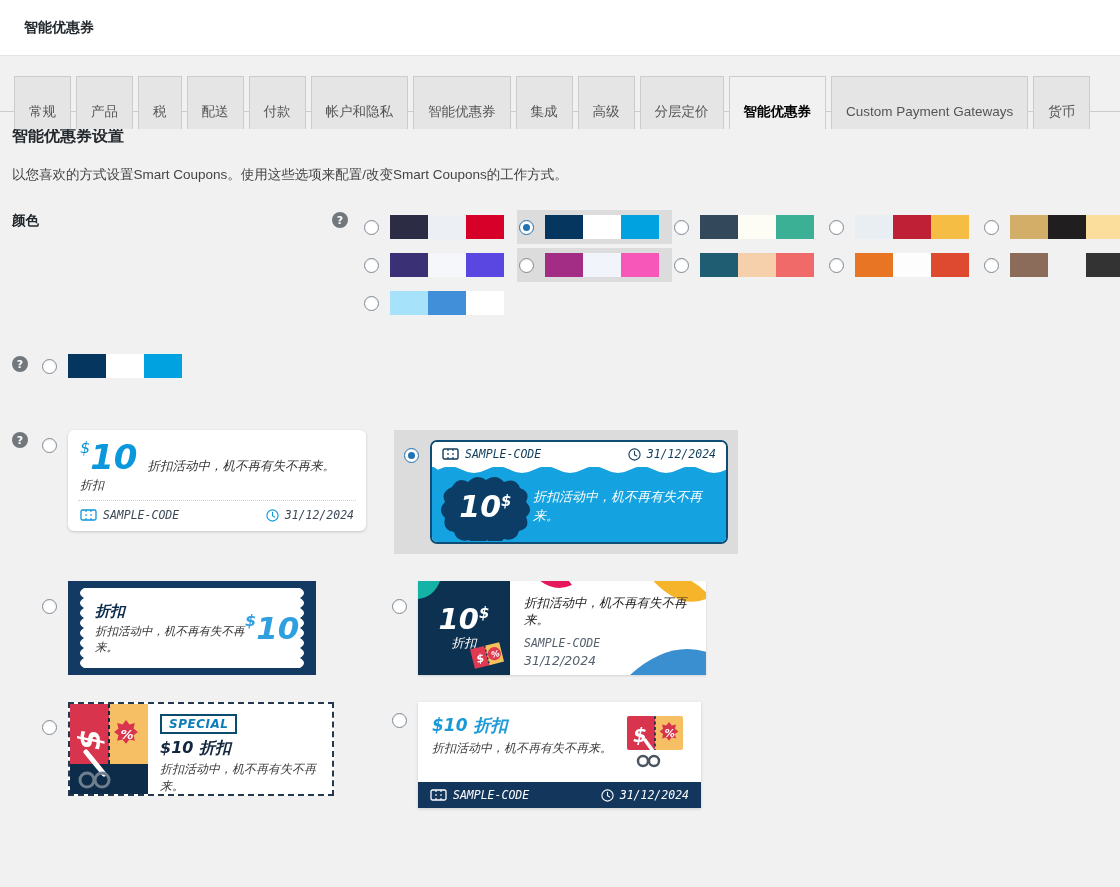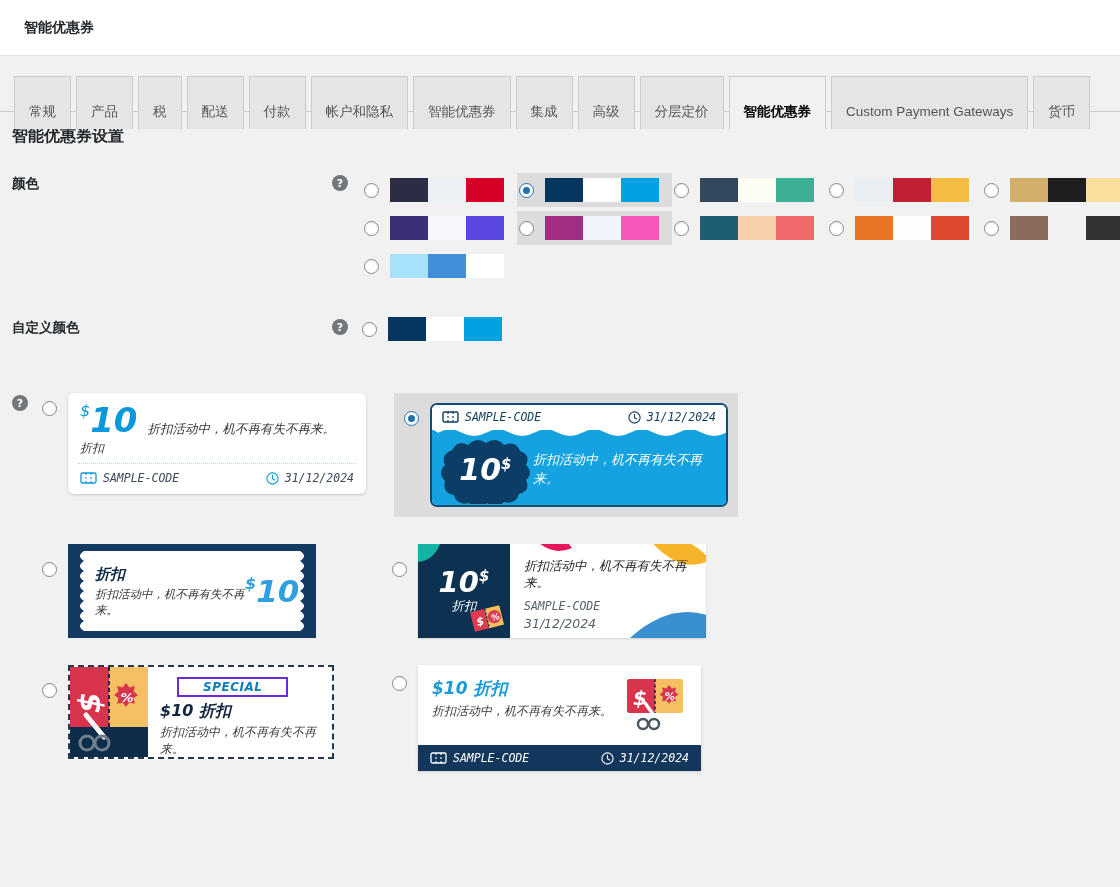--- a/index.html
+++ b/index.html
@@ -263,25 +263,24 @@
   
   .c5{
     width:266px; height:94px;
     border:2px dashed #22394f;
     background:#fff;
     display:flex; overflow:hidden;
   }
   .c5-img{ width:78px; flex:0 0 78px; position:relative; background:#0d2c4a; }
   .c5-body{ padding:10px 10px 0 12px; }
   .c5-badge{
-    display:inline-block; border:2px solid #6d28d9;
+    display:inline-block; border:2px solid #0c4a6e;
     color:#0d7dba; font-weight:bold; font-size:12px;
-    padding:1px 24px; letter-spacing:.5px;
+    padding:1px 7px; letter-spacing:.5px;
     font-family:"DejaVu Sans",sans-serif;
-    margin-left:17px;
   }
   .c5-title{ font-size:16px; font-weight:bold; color:#12263f; margin-top:4px;
              font-family:"DejaVu Sans",sans-serif;}
   .c5-desc{ font-size:12px; color:#3a3a3a; margin-top:2px;
             font-family:"DejaVu Sans",sans-serif;}
 
   
   .c6{
     width:283px; background:#fff; overflow:hidden;
     box-shadow:0 1px 3px rgba(0,0,0,.15);
@@ -323,20 +322,21 @@
       <div class="tab">高级</div>
       <div class="tab">分层定价</div>
       <div class="tab active">智能优惠券</div>
       <div class="tab">Custom Payment Gateways</div>
       <div class="tab">货币</div>
     </div>
 </div>
 
 <div class="content">
   <div class="page-title">智能优惠券设置</div>
+  <div class="page-desc">以您喜欢的方式设置Smart Coupons。使用这些选项来配置/改变Smart Coupons的工作方式。</div>
 
   <div class="settings">
 
     <div class="row" style="">
       <div class="row-label">颜色</div>
       <div class="help">?</div>
       <div class="row-field">
         <div class="palettes" id="palettes-host">
             <div class="pal-group">
               <div class="pal-row">
@@ -434,21 +434,20 @@
                   <div class="sw" style="background: rgb(241, 241, 241);"></div>
                   <div class="sw" style="background: rgb(51, 51, 51);"></div>
                 </div>
               </div>
             </div>
           </div>
       </div>
     </div>
 
     <div class="row" style="margin-top:30px;">
-      <div class="row-label">自定义颜色</div>
       <div class="help">?</div>
       <div class="row-field">
         <div class="custom-row">
           <div class="radio"></div>
           <div class="pal-swatches" id="custom-sw-host">
               <div class="sw" style="background: rgb(4, 54, 95);"></div>
               <div class="sw" style="background: rgb(255, 255, 255);"></div>
               <div class="sw" style="background: rgb(0, 163, 224);"></div>
             </div>
         </div>

